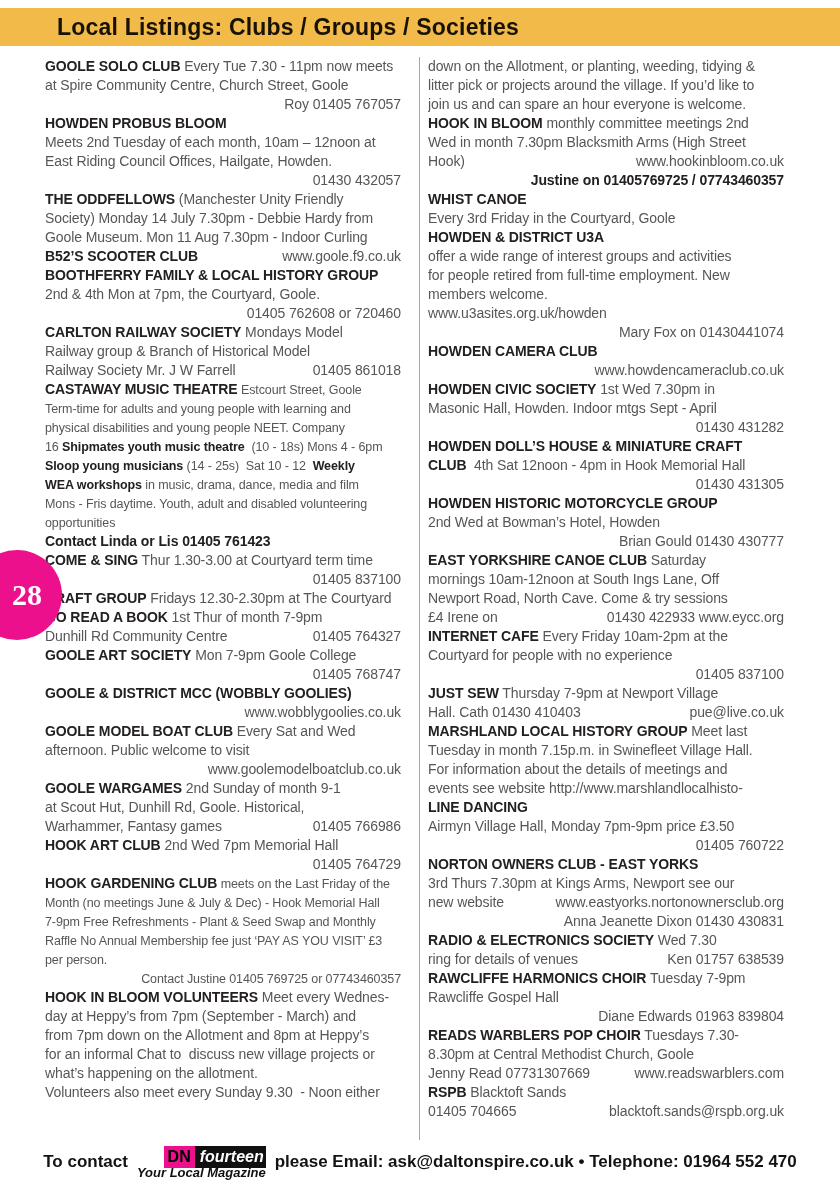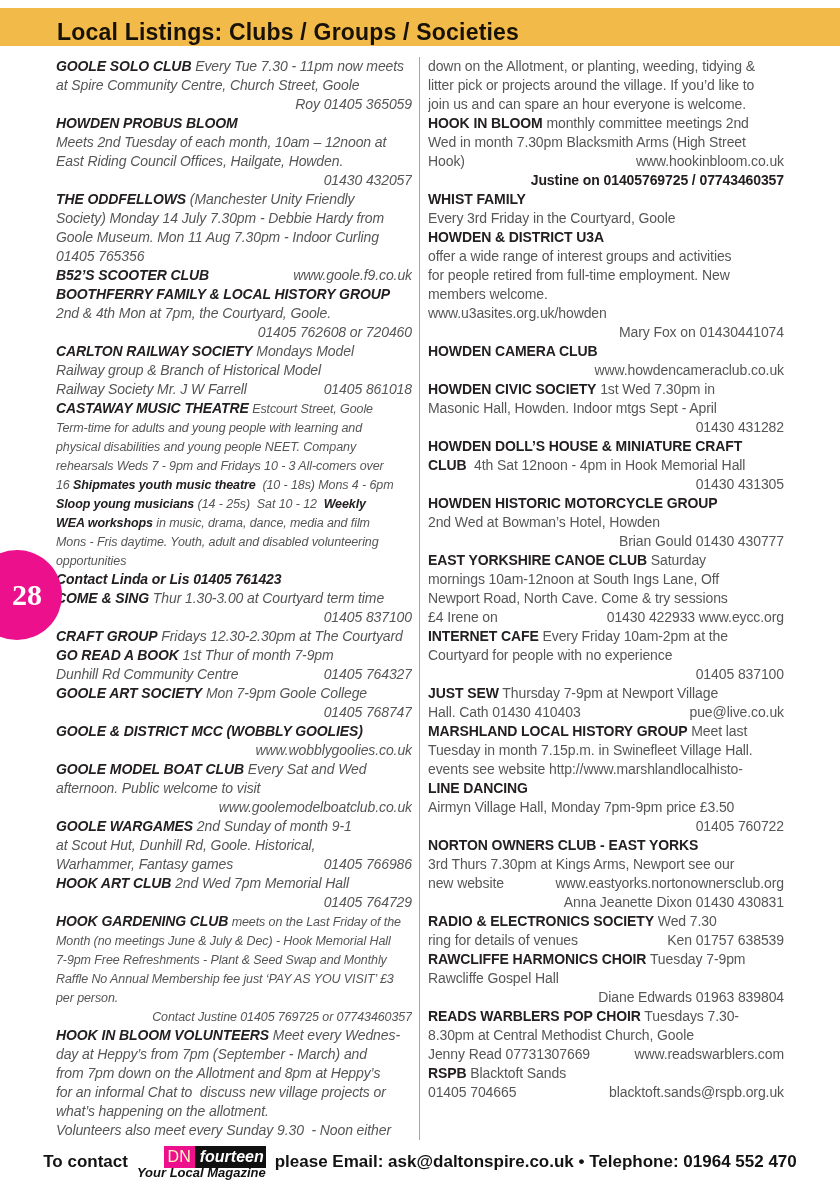--- a/index.html
+++ b/index.html
@@ -5,80 +5,78 @@
   :root{
     --header-bg:#F2BA49;
     --pink:#EC108C;
     --ink:#242021;
     --body:#565658;
   }
   html,body{margin:0;padding:0;background:#fff;}
   .page{position:relative;width:840px;height:1191px;background:#fff;overflow:hidden;
         font-family:"Liberation Sans",sans-serif;}
   .header-bar{position:absolute;left:0;top:8px;width:840px;height:38px;
-        background:var(--header-bg);display:flex;align-items:flex-end;}
+        background:var(--header-bg);display:flex;align-items:center;}
   .page-title{margin:0 0 0 57px;font-size:23px;font-weight:800;color:#181105;
         letter-spacing:0.2px;}
   .col{position:absolute;top:57px;font-size:14px;color:var(--body);letter-spacing:-0.1px;}
-  .col-left{left:56px;width:356px;font-style:italic;}
+  .col-left{left:45px;width:356px;}
   .col-right{left:428px;width:356px;}
   .line{display:flex;height:19px;line-height:19px;white-space:pre;overflow:hidden;
         align-items:baseline;}
   .line > span{display:inline-block;white-space:pre;}
   .rgt{margin-left:auto;text-align:right;}
   .b{font-weight:700;color:var(--ink);}
   .sm{font-size:12.5px;}
   .divider{position:absolute;left:419px;top:57px;width:1px;height:1083px;background:#a6a6a6;}
   .page-badge{position:absolute;left:-28px;top:550px;width:90px;height:90px;border-radius:50%;
         background:var(--pink);color:#fff;display:flex;align-items:center;}
   .page-badge .num{margin-left:40px;font-family:"Liberation Serif",serif;
         font-size:30px;font-weight:700;}
   .footer{position:absolute;left:0;top:1146px;width:840px;display:flex;justify-content:center;
         align-items:center;gap:9px;font-size:17px;font-weight:600;color:#131313;}
   .logo{display:inline-flex;flex-direction:column;align-items:flex-end;}
   .logo-row{display:flex;align-items:stretch;}
-  .logo-dn{background:var(--pink);color:#fef9c3;font-weight:400;font-size:16px;
+  .logo-dn{background:var(--pink);color:#000000;font-weight:700;font-size:16px;
         padding:2px 4px;line-height:18px;}
   .logo-fourteen{background:#101010;color:#fff;font-style:italic;font-weight:700;
         font-size:16px;padding:2px 2px 2px 5px;line-height:18px;}
   .logo-tagline{font-size:13px;font-style:italic;font-weight:600;color:#111;
         line-height:9px;}
 </style>
 </head>
 <body>
 
 <div class="page">
 
   <div class="header-bar">
     <h1 class="page-title">Local Listings: Clubs / Groups / Societies</h1>
   </div>
 
   <div class="col col-left" id="col-left">
       <div class="line"><span><span class="b">GOOLE SOLO CLUB</span><span> Every Tue 7.30 - 11pm now meets</span></span></div>
       <div class="line"><span><span>at Spire Community Centre, Church Street, Goole</span></span></div>
-      <div class="line"><span class="rgt"><span>Roy 01405 365059</span></span></div>
+      <div class="line"><span class="rgt"><span>Roy 01405 767057</span></span></div>
       <div class="line"><span><span class="b">HOWDEN PROBUS BLOOM</span></span></div>
       <div class="line"><span><span>Meets 2nd Tuesday of each month, 10am – 12noon at</span></span></div>
       <div class="line"><span><span>East Riding Council Offices, Hailgate, Howden.</span></span></div>
       <div class="line"><span class="rgt"><span>01430 432057</span></span></div>
       <div class="line"><span><span class="b">THE ODDFELLOWS</span><span> (Manchester Unity Friendly</span></span></div>
       <div class="line"><span><span>Society) Monday 14 July 7.30pm - Debbie Hardy from</span></span></div>
       <div class="line"><span><span>Goole Museum. Mon 11 Aug 7.30pm - Indoor Curling</span></span></div>
-      <div class="line"><span><span>01405 765356</span></span></div>
       <div class="line"><span><span class="b">B52’S SCOOTER CLUB</span></span><span class="rgt"><span>www.goole.f9.co.uk</span></span></div>
       <div class="line"><span><span class="b">BOOTHFERRY FAMILY &amp; LOCAL HISTORY GROUP</span></span></div>
       <div class="line"><span><span>2nd &amp; 4th Mon at 7pm, the Courtyard, Goole.</span></span></div>
       <div class="line"><span class="rgt"><span>01405 762608 or 720460</span></span></div>
       <div class="line"><span><span class="b">CARLTON RAILWAY SOCIETY</span><span> Mondays Model</span></span></div>
       <div class="line"><span><span>Railway group &amp; Branch of Historical Model</span></span></div>
       <div class="line"><span><span>Railway Society Mr. J W Farrell</span></span><span class="rgt"><span>01405 861018</span></span></div>
       <div class="line"><span><span class="b">CASTAWAY MUSIC THEATRE</span><span class="sm"> Estcourt Street, Goole</span></span></div>
       <div class="line"><span><span class="sm">Term-time for adults and young people with learning and</span></span></div>
       <div class="line"><span><span class="sm">physical disabilities and young people NEET. Company</span></span></div>
-      <div class="line"><span><span class="sm">rehearsals Weds 7 - 9pm and Fridays 10 - 3 All-comers over</span></span></div>
       <div class="line"><span><span class="sm">16 </span><span class="b sm">Shipmates youth music theatre</span><span class="sm">  (10 - 18s) Mons 4 - 6pm</span></span></div>
       <div class="line"><span><span class="b sm">Sloop young musicians</span><span class="sm"> (14 - 25s)  Sat 10 - 12  </span><span class="b sm">Weekly</span></span></div>
       <div class="line"><span><span class="b sm">WEA workshops</span><span class="sm"> in music, drama, dance, media and film</span></span></div>
       <div class="line"><span><span class="sm">Mons - Fris daytime. Youth, adult and disabled volunteering</span></span></div>
       <div class="line"><span><span class="sm">opportunities</span></span></div>
       <div class="line"><span><span class="b">Contact Linda or Lis 01405 761423</span></span></div>
       <div class="line"><span><span class="b">COME &amp; SING</span><span> Thur 1.30-3.00 at Courtyard term time</span></span></div>
       <div class="line"><span class="rgt"><span>01405 837100</span></span></div>
       <div class="line"><span><span class="b">CRAFT GROUP</span><span> Fridays 12.30-2.30pm at The Courtyard</span></span></div>
       <div class="line"><span><span class="b">GO READ A BOOK</span><span> 1st Thur of month 7-9pm</span></span></div>
@@ -110,21 +108,21 @@
     </div>
   <div class="divider"></div>
   <div class="col col-right" id="col-right">
       <div class="line"><span><span>down on the Allotment, or planting, weeding, tidying &amp;</span></span></div>
       <div class="line"><span><span>litter pick or projects around the village. If you’d like to</span></span></div>
       <div class="line"><span><span>join us and can spare an hour everyone is welcome.</span></span></div>
       <div class="line"><span><span class="b">HOOK IN BLOOM</span><span> monthly committee meetings 2nd</span></span></div>
       <div class="line"><span><span>Wed in month 7.30pm Blacksmith Arms (High Street</span></span></div>
       <div class="line"><span><span>Hook)</span></span><span class="rgt"><span>www.hookinbloom.co.uk</span></span></div>
       <div class="line"><span class="rgt"><span class="b">Justine on 01405769725 / 07743460357</span></span></div>
-      <div class="line"><span><span class="b">WHIST FAMILY</span></span></div>
+      <div class="line"><span><span class="b">WHIST CANOE</span></span></div>
       <div class="line"><span><span>Every 3rd Friday in the Courtyard, Goole</span></span></div>
       <div class="line"><span><span class="b">HOWDEN &amp; DISTRICT U3A</span></span></div>
       <div class="line"><span><span>offer a wide range of interest groups and activities</span></span></div>
       <div class="line"><span><span>for people retired from full-time employment. New</span></span></div>
       <div class="line"><span><span>members welcome.</span></span></div>
       <div class="line"><span><span>www.u3asites.org.uk/howden</span></span></div>
       <div class="line"><span class="rgt"><span>Mary Fox on 01430441074</span></span></div>
       <div class="line"><span><span class="b">HOWDEN CAMERA CLUB</span></span></div>
       <div class="line"><span class="rgt"><span>www.howdencameraclub.co.uk</span></span></div>
       <div class="line"><span><span class="b">HOWDEN CIVIC SOCIETY</span><span> 1st Wed 7.30pm in</span></span></div>
@@ -140,20 +138,21 @@
       <div class="line"><span><span>mornings 10am-12noon at South Ings Lane, Off</span></span></div>
       <div class="line"><span><span>Newport Road, North Cave. Come &amp; try sessions</span></span></div>
       <div class="line"><span><span>£4 Irene on</span></span><span class="rgt"><span>01430 422933 www.eycc.org</span></span></div>
       <div class="line"><span><span class="b">INTERNET CAFE</span><span> Every Friday 10am-2pm at the</span></span></div>
       <div class="line"><span><span>Courtyard for people with no experience</span></span></div>
       <div class="line"><span class="rgt"><span>01405 837100</span></span></div>
       <div class="line"><span><span class="b">JUST SEW</span><span> Thursday 7-9pm at Newport Village</span></span></div>
       <div class="line"><span><span>Hall. Cath 01430 410403</span></span><span class="rgt"><span>pue@live.co.uk</span></span></div>
       <div class="line"><span><span class="b">MARSHLAND LOCAL HISTORY GROUP</span><span> Meet last</span></span></div>
       <div class="line"><span><span>Tuesday in month 7.15p.m. in Swinefleet Village Hall.</span></span></div>
+      <div class="line"><span><span>For information about the details of meetings and</span></span></div>
       <div class="line"><span><span>events see website http://www.marshlandlocalhisto-</span></span></div>
       <div class="line"><span><span class="b">LINE DANCING</span></span></div>
       <div class="line"><span><span>Airmyn Village Hall, Monday 7pm-9pm price £3.50</span></span></div>
       <div class="line"><span class="rgt"><span>01405 760722</span></span></div>
       <div class="line"><span><span class="b">NORTON OWNERS CLUB - EAST YORKS</span></span></div>
       <div class="line"><span><span>3rd Thurs 7.30pm at Kings Arms, Newport see our</span></span></div>
       <div class="line"><span><span>new website</span></span><span class="rgt"><span>www.eastyorks.nortonownersclub.org</span></span></div>
       <div class="line"><span class="rgt"><span>Anna Jeanette Dixon 01430 430831</span></span></div>
       <div class="line"><span><span class="b">RADIO &amp; ELECTRONICS SOCIETY</span><span> Wed 7.30</span></span></div>
       <div class="line"><span><span>ring for details of venues</span></span><span class="rgt"><span>Ken 01757 638539</span></span></div>

